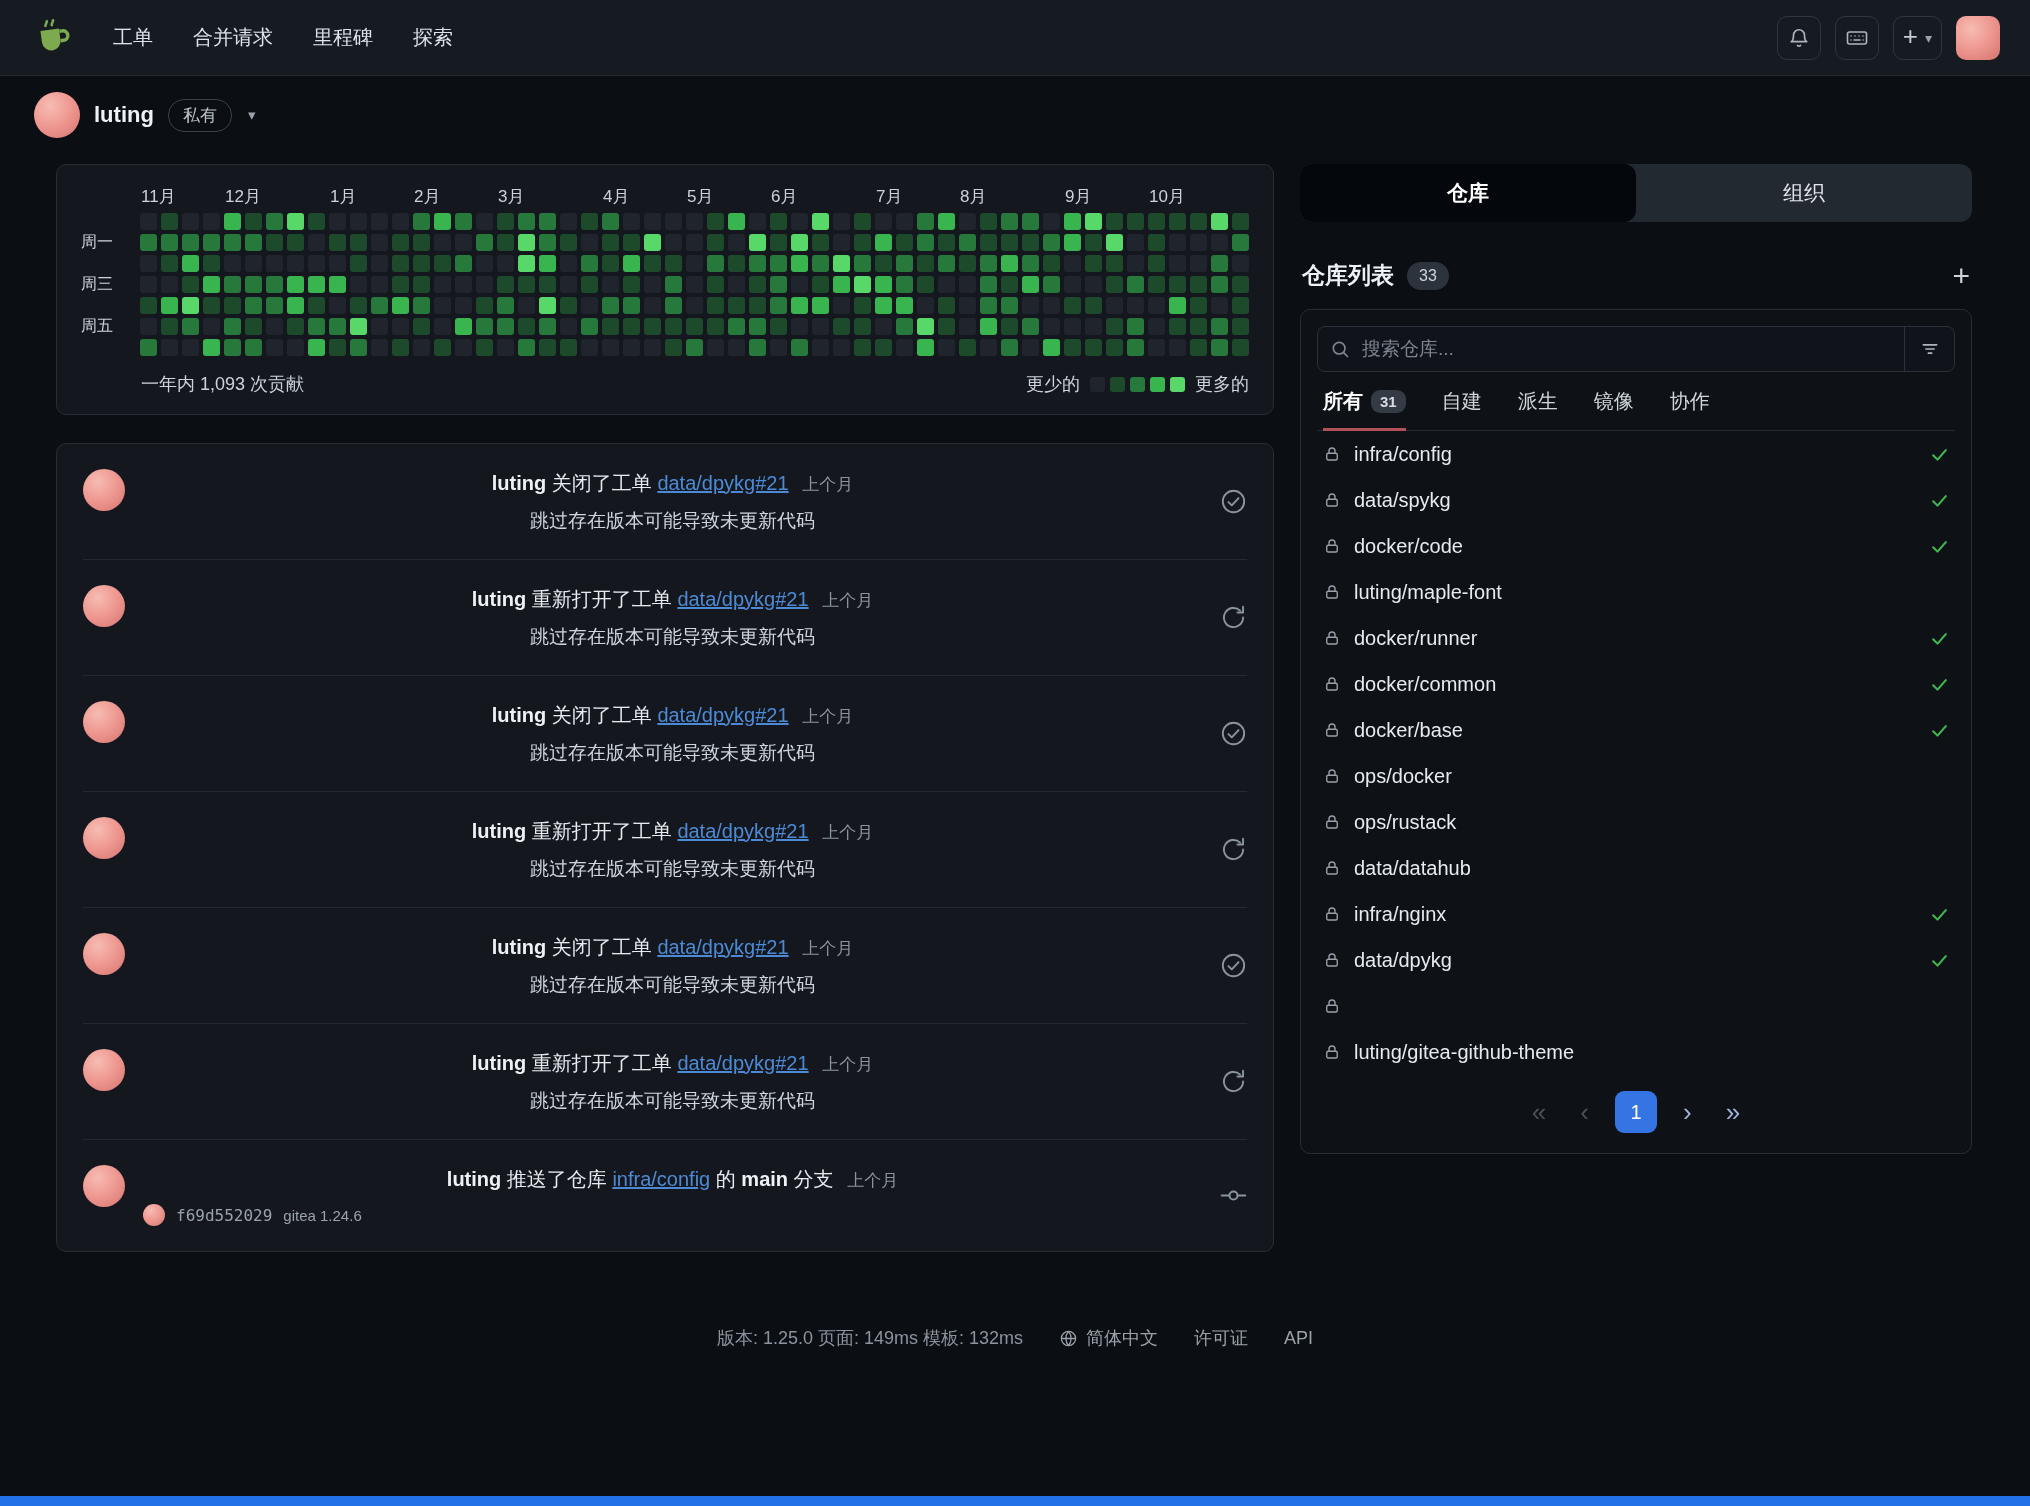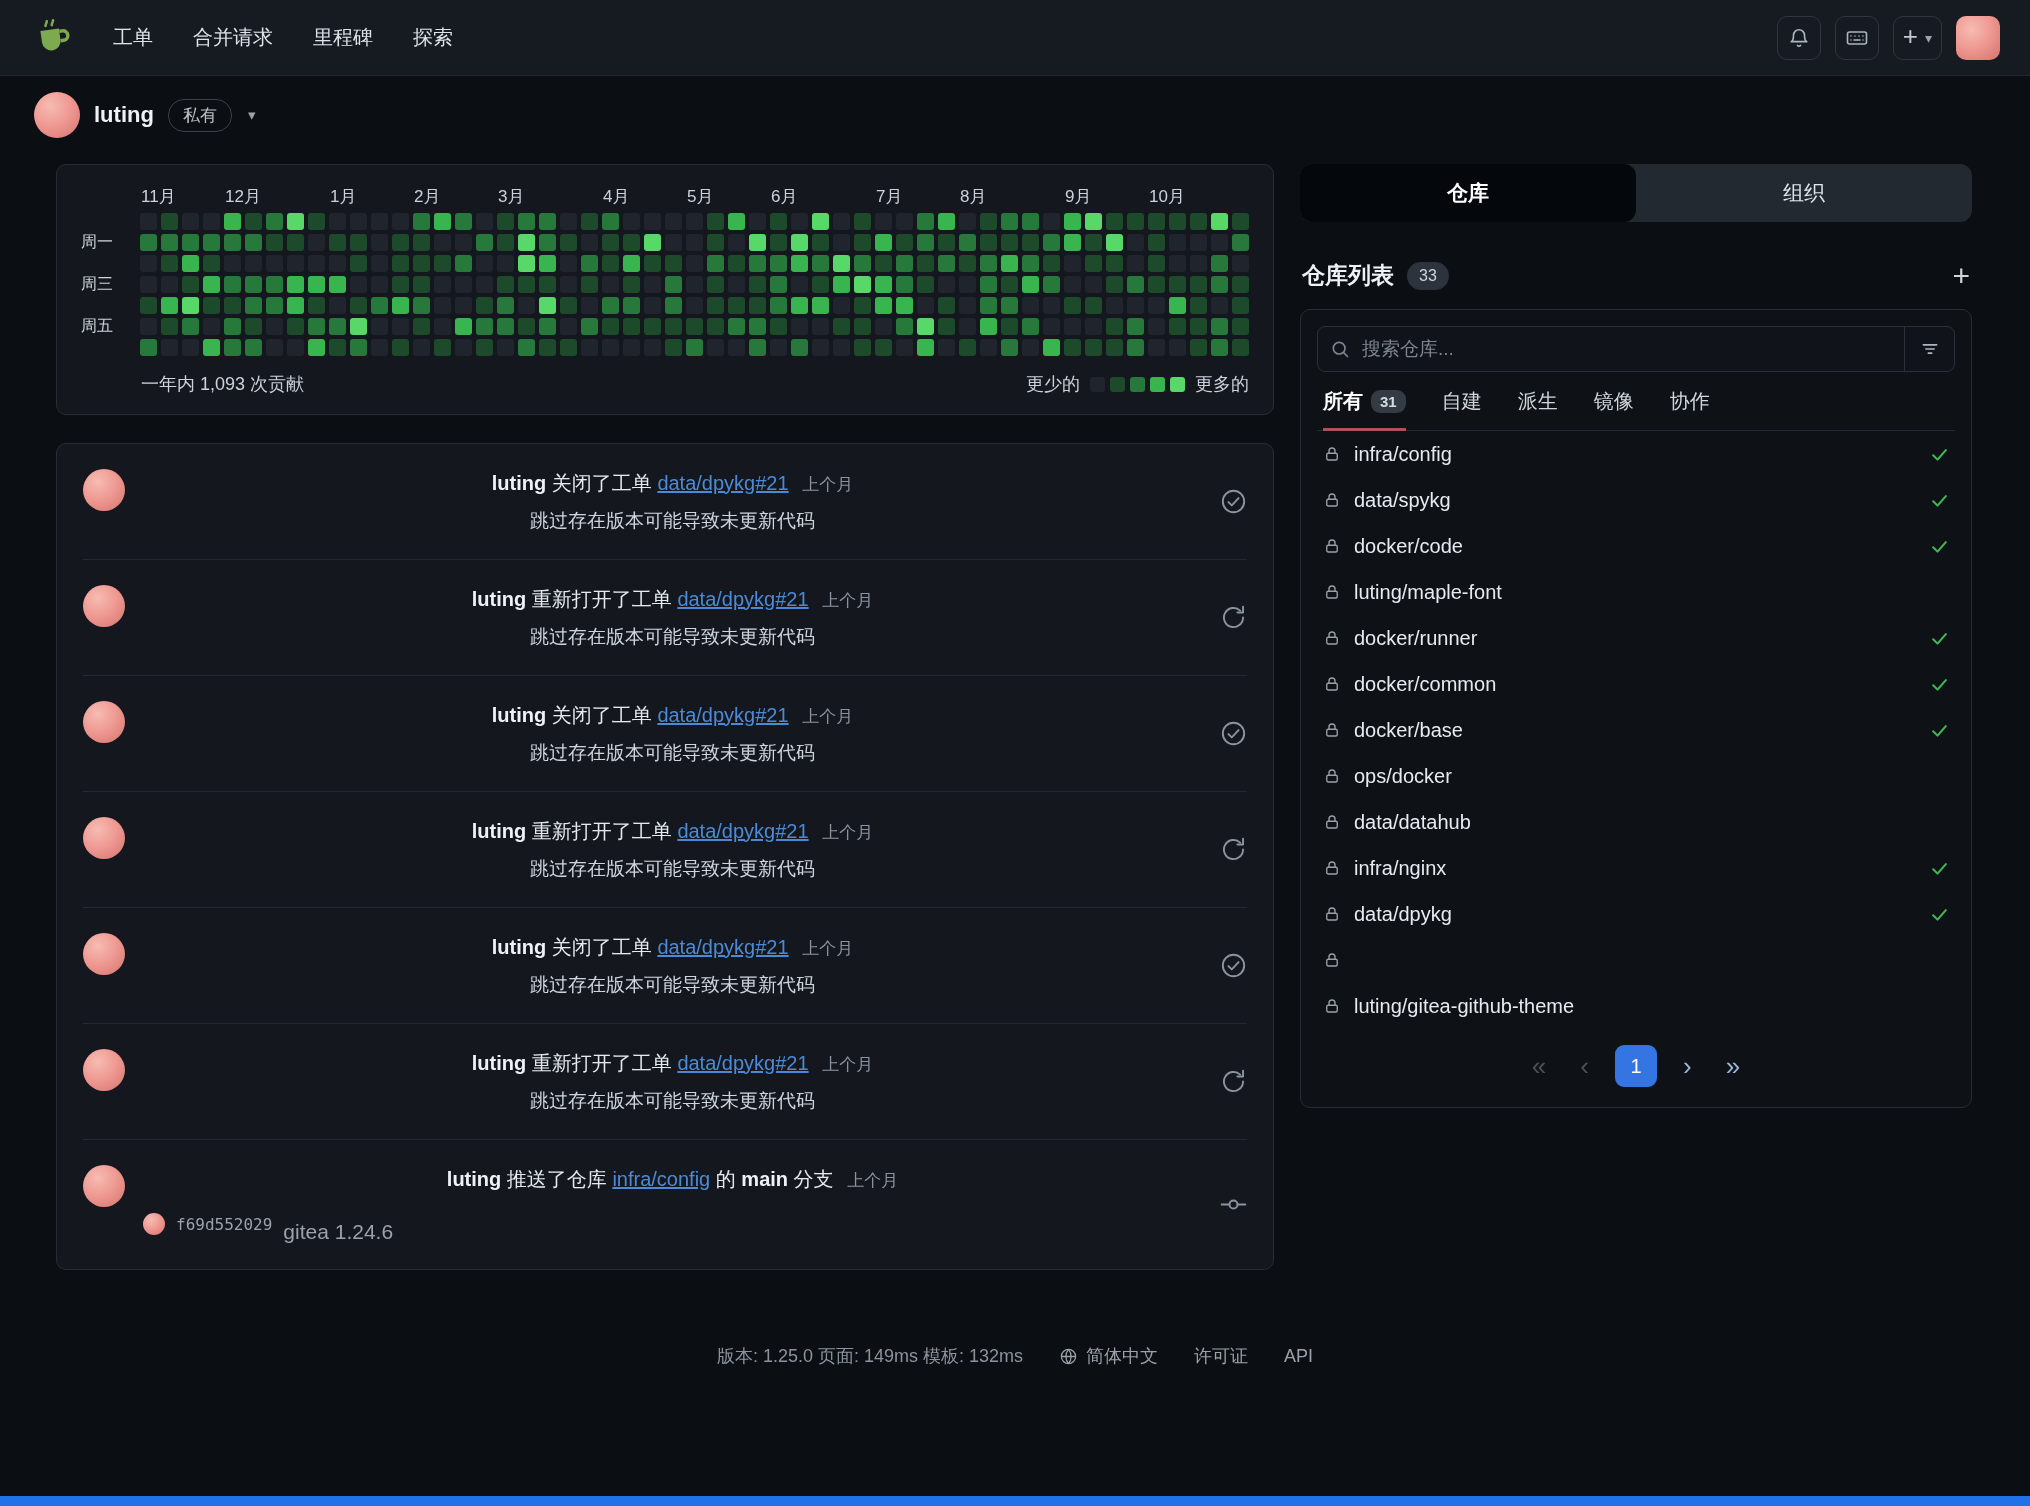--- a/index.html
+++ b/index.html
@@ -60,21 +60,21 @@
   .feed-item { display:flex; padding:25px 0; border-top:1px solid #232932; }
   .feed-item:first-child { border-top:none; }
   .feed-main { flex:1; margin:0 18px; min-width:0;text-align:center; }
   .feed-title { font-size:20px; color:#e4eaf0; line-height:1.4; }
   .feed-title b { font-weight:700; color:#eef2f6; }
   .feed-title .blue { color:#4d8ad5; text-decoration:underline; }
   .feed-title .time { color:#8b949e; font-size:17px; margin-left:8px; }
   .feed-body { margin-top:11px; font-size:19px; color:#ced5dd; }
   .feed-commit { margin-top:11px; display:flex; align-items:center; gap:11px; }
   .sha { font-family:"DejaVu Sans Mono","Liberation Mono",monospace; font-size:16px; color:#9aa2ab; cursor:pointer; }
-  .cmsg { font-size:21px; color:#9aa2ab;margin-top:16px; }
+  .cmsg { font-size:15px; color:#9aa2ab; }
   .feed-type { align-self:center; color:#8b949e; display:flex; }
 
   
   .side-tabs { display:flex; border-radius:12px; overflow:hidden; background:#232931; height:58px; }
   .side-tab { flex:1; display:flex; align-items:center; justify-content:center; font-size:21px; color:#dfe5ea; cursor:pointer; }
   .side-tab.active { background:#04070c; color:#ffffff; font-weight:600; border-radius:12px; }
 
   .repo-head { display:flex; align-items:center; margin-top:38px; gap:13px; padding:0 2px; }
   .repo-title { font-size:23px; font-weight:700; color:#eef2f6; }
   .count-badge { background:#2d333d; border-radius:999px; font-size:16px; padding:5px 12px; color:#cdd4db; }
@@ -821,20 +821,29 @@
             </span>
             <span class="repo-name">ops/docker</span>
           </div>
           <div class="repo-row">
             <span class="lk">
               <svg width="18" height="18" viewBox="0 0 24 24" fill="none" stroke="#9aa1ab" stroke-width="1.8">
                 <rect x="5" y="11" width="14" height="9" rx="2"></rect>
                 <path d="M8 11V8a4 4 0 0 1 8 0v3"></path>
               </svg>
             </span>
+            <span class="repo-name">ops/rustack</span>
+          </div>
+          <div class="repo-row">
+            <span class="lk">
+              <svg width="18" height="18" viewBox="0 0 24 24" fill="none" stroke="#9aa1ab" stroke-width="1.8">
+                <rect x="5" y="11" width="14" height="9" rx="2"></rect>
+                <path d="M8 11V8a4 4 0 0 1 8 0v3"></path>
+              </svg>
+            </span>
             <span class="repo-name">data/datahub</span>
           </div>
           <div class="repo-row">
             <span class="lk">
               <svg width="18" height="18" viewBox="0 0 24 24" fill="none" stroke="#9aa1ab" stroke-width="1.8">
                 <rect x="5" y="11" width="14" height="9" rx="2"></rect>
                 <path d="M8 11V8a4 4 0 0 1 8 0v3"></path>
               </svg>
             </span>
             <span class="repo-name">infra/nginx</span>

